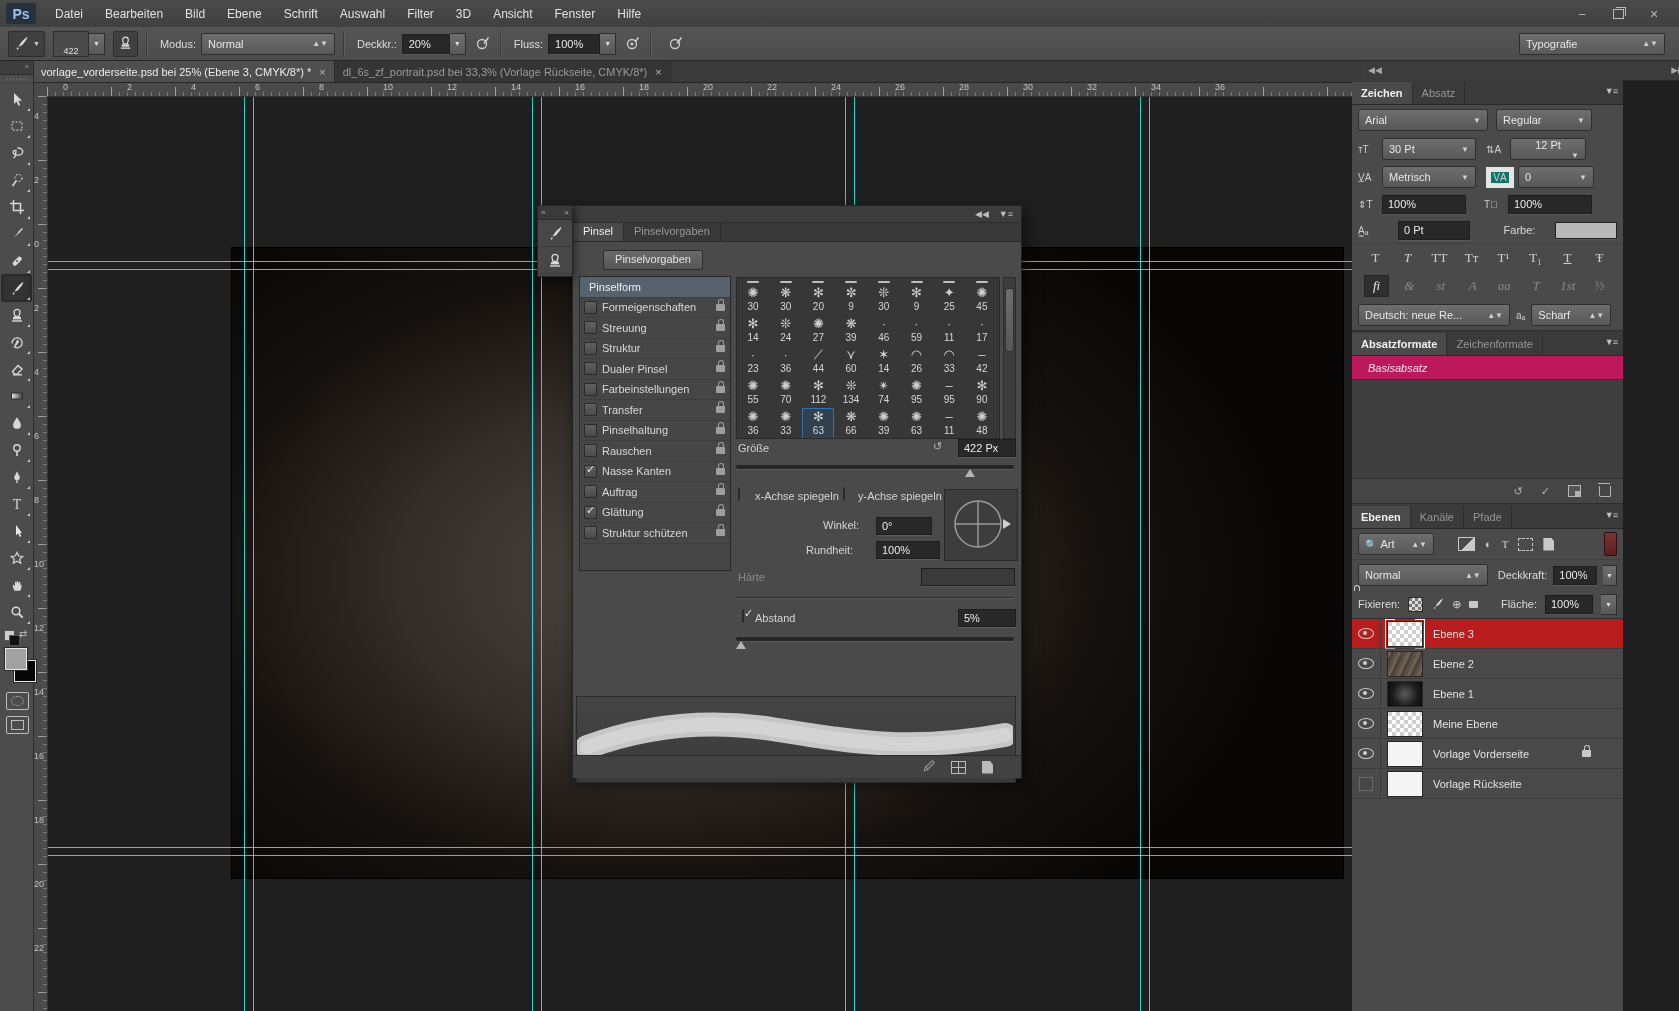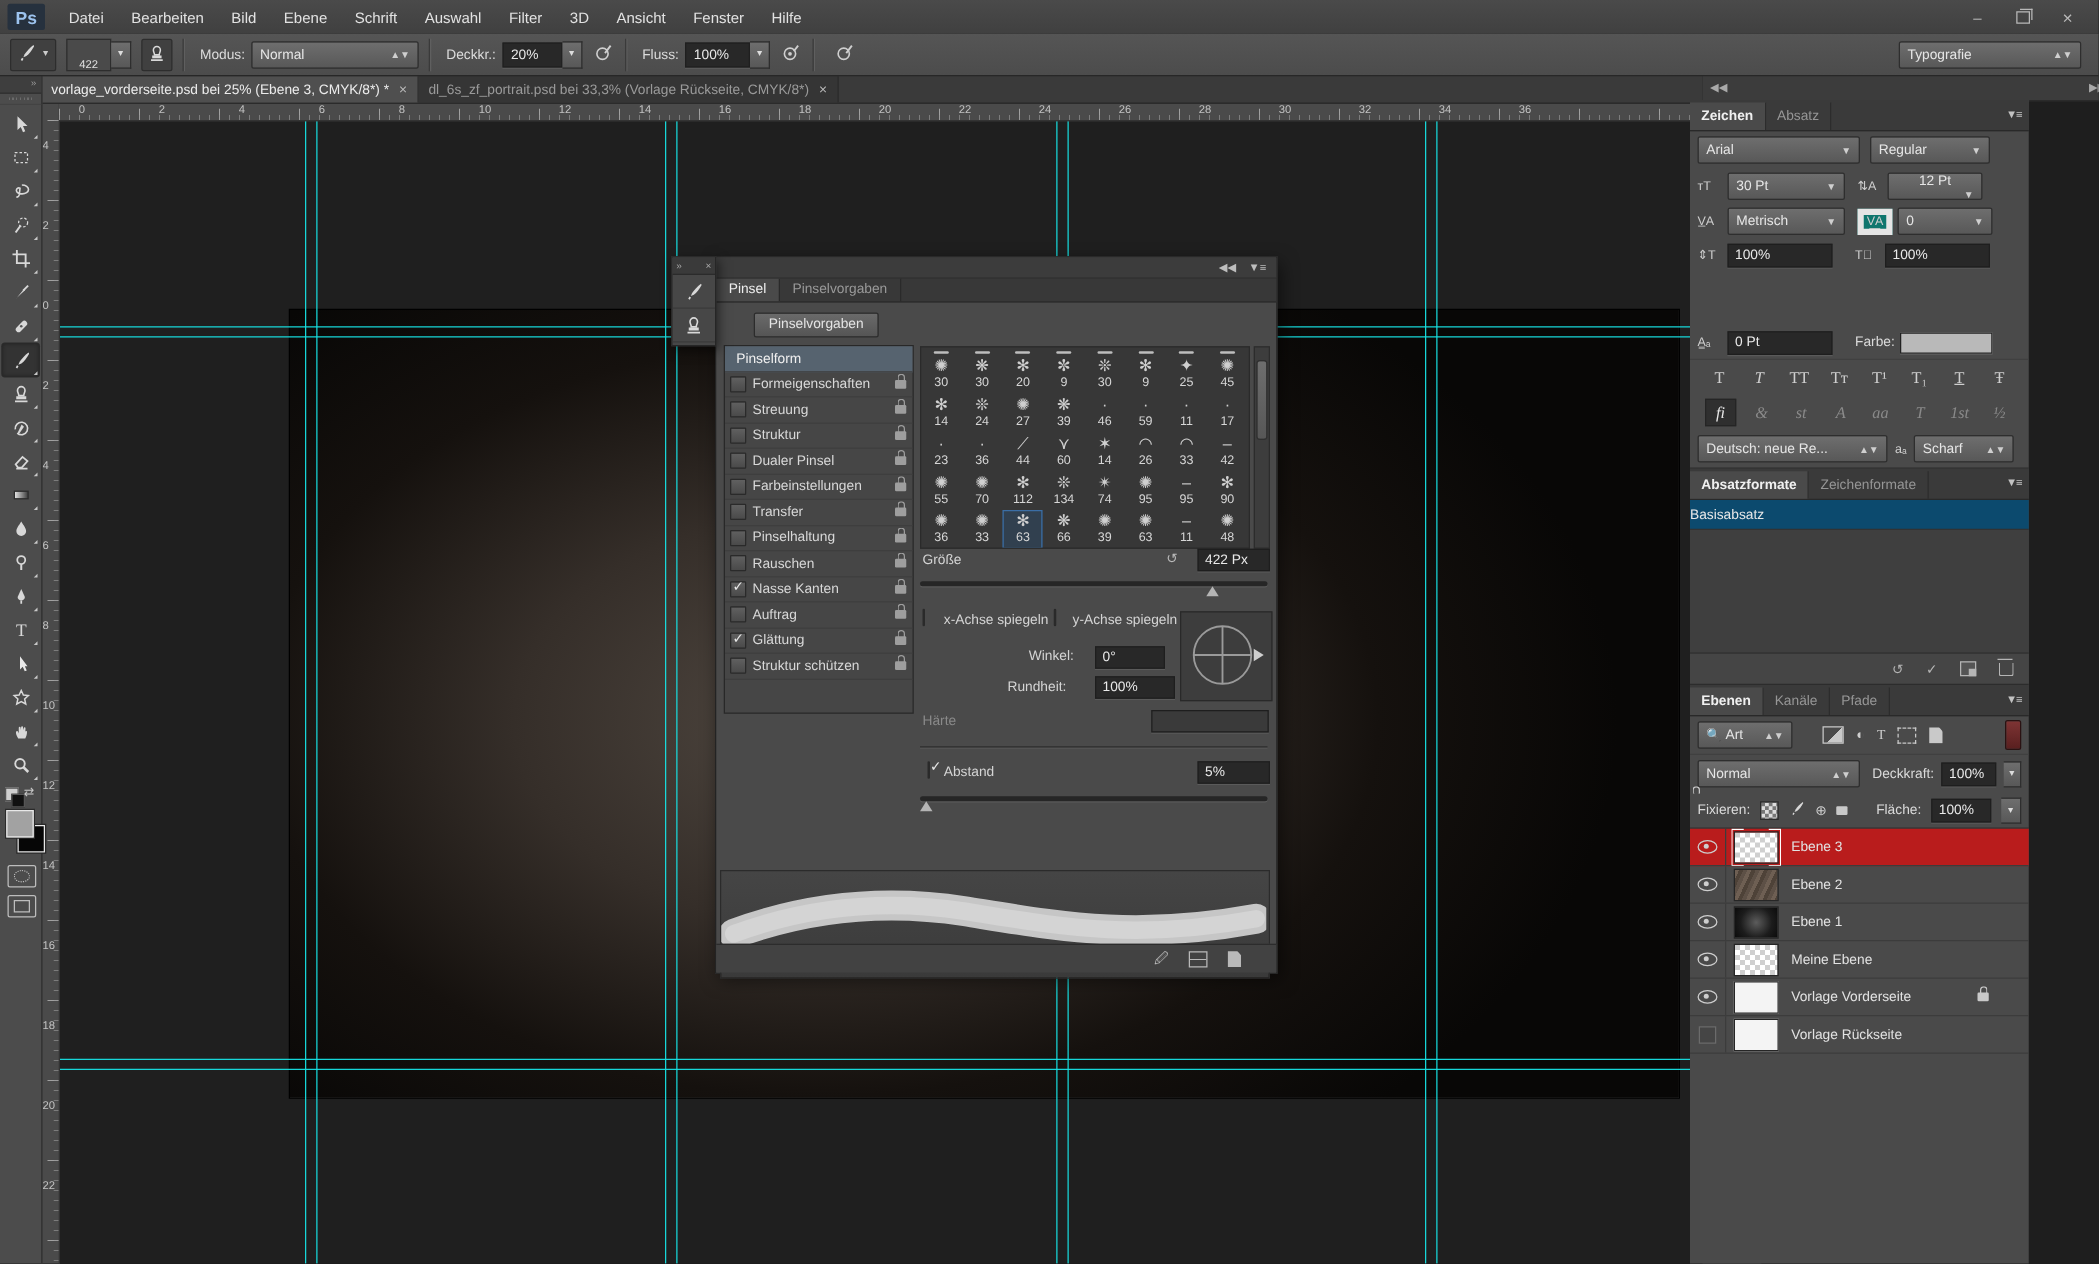--- a/index.html
+++ b/index.html
@@ -134,21 +134,21 @@
   .ptab.active{background:#4a4a4a;color:#f0f0f0;font-weight:bold;border-right:1px solid #2c2c2c;}
   .ptab.inactive{color:#969696;border-right:1px solid #2c2c2c;}
   .pmenu{position:absolute;right:6px;top:6px;color:#c2c2c2;font-size:9px;letter-spacing:-1px;}
   .prow{display:flex;align-items:center;padding:0 6px;position:relative;}
   .icon-lbl{color:#cfcfcf;font-size:10px;width:20px;flex:none;}
   .zfield{background:#282828;border:1px solid #1e1e1e;box-shadow:0 1px 0 #5a5a5a;height:17px;display:flex;align-items:center;padding:0 5px;color:#eaeaea;}
   .tbtn{width:23px;height:20px;display:flex;align-items:center;justify-content:center;color:#cfcfcf;font-family:"Liberation Serif",serif;font-size:13px;}
   .tbtn.dim{color:#8a8a8a;}
   .tbtn.activebox{background:#2f2f2f;border:1px solid #252525;color:#e8e8e8;}
   #paralist{height:122px;background:#3f3f3f;border-bottom:1px solid #2d2d2d;}
-  #paralist .pitem{height:23px;background:#0c4a6e;color:#e8e8e8;display:flex;align-items:center;padding:0 0;border-bottom:1px solid #333;}
+  #paralist .pitem{height:23px;background:#be185d;color:#e8e8e8;font-style:italic;display:flex;align-items:center;padding:0 16px;border-bottom:1px solid #333;}
   .pfooter{height:24px;display:flex;align-items:center;justify-content:flex-end;gap:18px;padding-right:12px;background:#454545;border-bottom:1px solid #2c2c2c;color:#b5b5b5;}
   .trash-ic{width:10px;height:10px;border:1px solid #b5b5b5;border-top:none;border-radius:0 0 2px 2px;position:relative;}
   .trash-ic::before{content:'';position:absolute;left:-2px;top:-3px;width:12px;height:1.5px;background:#b5b5b5;}
   .newstyle-ic{width:11px;height:10px;border:1px solid #b5b5b5;position:relative;background:#555;}
   .newstyle-ic::before{content:'';position:absolute;right:-1px;bottom:-1px;width:6px;height:6px;background:#b5b5b5;}
   
   .lrow{height:29px;display:flex;align-items:center;border-bottom:1px solid #3c3c3c;position:relative;}
   .lrow.selected{background:#4e6077;}
   .eye-cell{width:28px;height:100%;border-right:1px solid #3c3c3c;display:flex;align-items:center;justify-content:center;flex:none;}
   .eye{width:14px;height:9px;border:1px solid #cecece;border-radius:50%;position:relative;background:transparent;}
@@ -887,21 +887,21 @@
   <div class="prow" style="height:26px;gap:4px;">
     <span class="icon-lbl">⇕T</span>
     <div class="zfield" style="width:72px;">
         <span>100%</span>
       </div>
     <span class="icon-lbl" style="margin-left:14px;">T⃡</span>
     <div class="zfield" style="width:72px;">
         <span>100%</span>
       </div>
   </div>
-  <div class="prow" style="height:26px;gap:4px;margin-top:44px;">
+  <div class="prow" style="height:26px;gap:20px;">
     <span class="icon-lbl">A͇ₐ</span>
     <div class="zfield" style="width:72px;">
         <span>0 Pt</span>
       </div>
     <span style="margin-left:14px;color:#dadada;">Farbe:</span>
     <div style="width:72px;height:15px;background:#b9b9b9;border:1px solid #222;box-shadow:0 1px 0 #5a5a5a;"></div>
   </div>
   <div class="prow" id="tstyle-row" style="height:28px;justify-content:space-between;padding:0 12px;border-top:1px solid #404040;">
       <span class="tbtn">T</span>
       <span class="tbtn" style="font-style: italic;">T</span>

